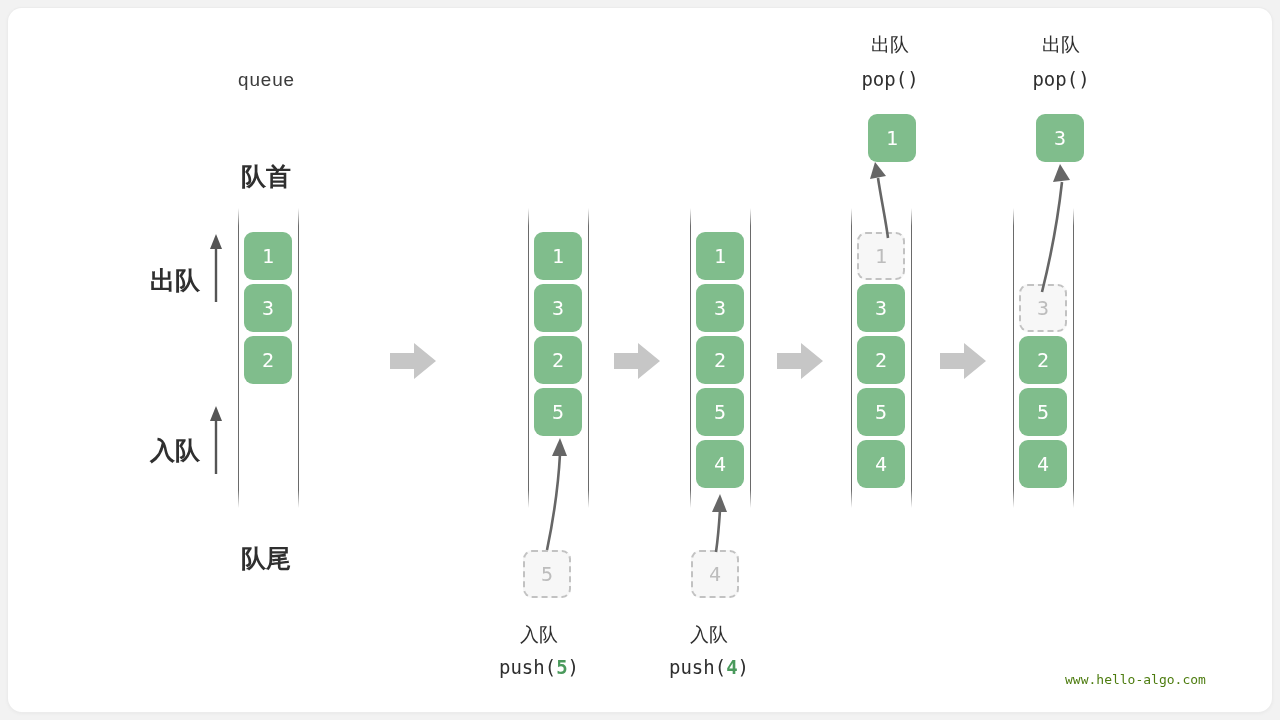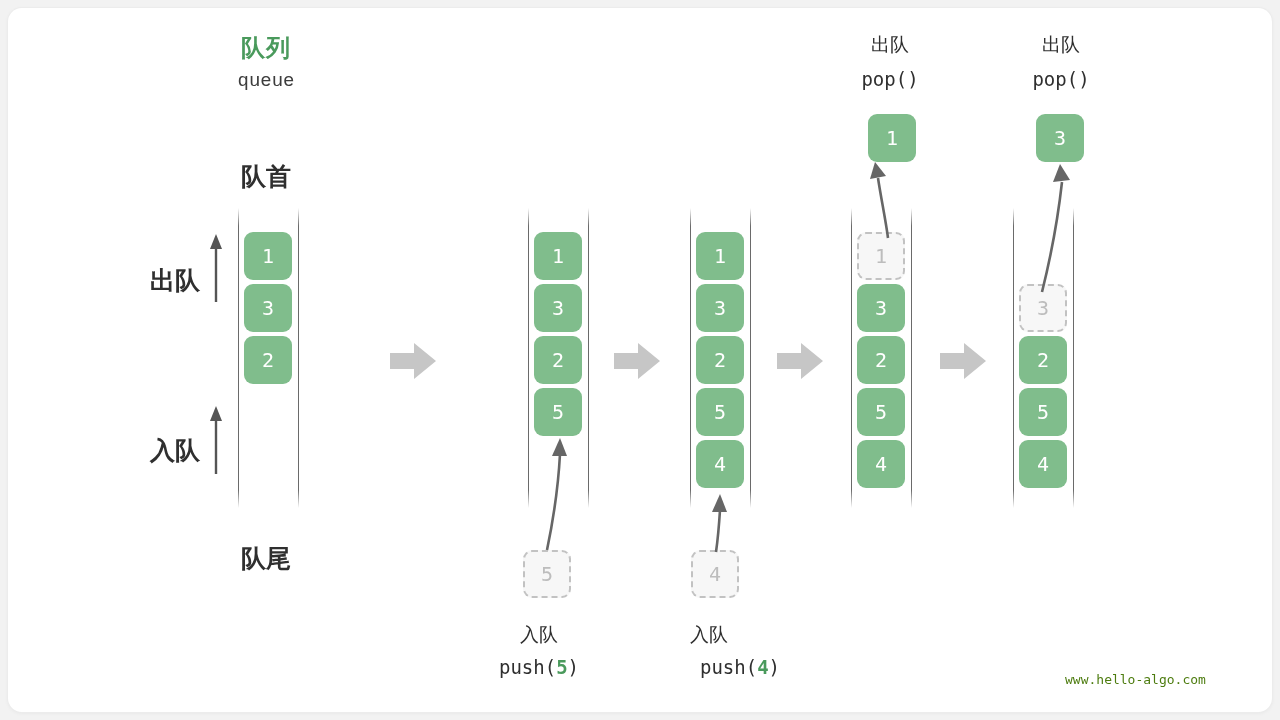--- a/index.html
+++ b/index.html
@@ -81,21 +81,20 @@
   .step-arrow { width: 46px; height: 40px; }
   .up-arrow { width: 16px; height: 70px; }
   .curve { overflow: visible; }
 </style>
 </head>
 <body>
 
 <div id="stage">
   <div class="card"></div>
 
-  <div class="abs title-cn" style="left:166px; top:32px; width:200px;">队列</div>
   <div class="abs title-code" style="left:166px; top:70px; width:200px;">queue</div>
 
   <div class="abs label-cn" style="left:206px; top:160px; width:120px;">队首</div>
   <div class="abs label-cn" style="left:206px; top:542px; width:120px;">队尾</div>
 
   <div class="abs label-cn" style="left:140px; top:264px; width:70px;">出队</div>
   <svg class="abs up-arrow" style="left:208px; top:232px;" viewBox="0 0 16 70">
     <line x1="8" y1="70" x2="8" y2="14" stroke="#555" stroke-width="2.4"></line>
     <path d="M8 2 L14 17 L2 17 Z" fill="#555"></path>
   </svg>
@@ -150,21 +149,21 @@
       <div class="cell filled" style="position: absolute; left: 0px; top: 208px;">4</div>
     </div>
 
   <div class="abs cell ghost" id="incoming-1" style="left:691px; top:550px;">4</div>
   <svg class="abs curve" style="left:688px; top:486px; width:80px; height:70px;" viewBox="0 0 80 70">
     <path d="M28 66 C30 52, 31 40, 32 24" stroke="#666" stroke-width="2.6" fill="none"></path>
     <path d="M32 8 L39 26 L24 26 Z" fill="#666"></path>
   </svg>
 
   <div class="abs op-cn" style="left:654px; top:622px; width:110px;">入队</div>
-  <div class="abs op-code" style="left:680px; top:656px; width:120px;"><span>push(</span><span class="num">4</span><span>)</span></div>
+  <div class="abs op-code" style="left:649px; top:656px; width:120px;"><span>push(</span><span class="num">4</span><span>)</span></div>
 
   <svg class="abs step-arrow" style="left:777px; top:341px;" viewBox="0 0 46 40">
     <path d="M0 12 H24 V2 L46 20 L24 38 V28 H0 Z" fill="#c6c6c6"></path>
   </svg>
 
   <div class="abs rail" style="left:851px; top:208px; height:300px;"></div>
   <div class="abs rail" style="left:911px; top:208px; height:300px;"></div>
   <div class="abs" id="stack-3" style="left:857px; top:232px;">
       <div class="cell ghost" style="position: absolute; left: 0px; top: 0px;">1</div>
       <div class="cell filled" style="position: absolute; left: 0px; top: 52px;">3</div>

